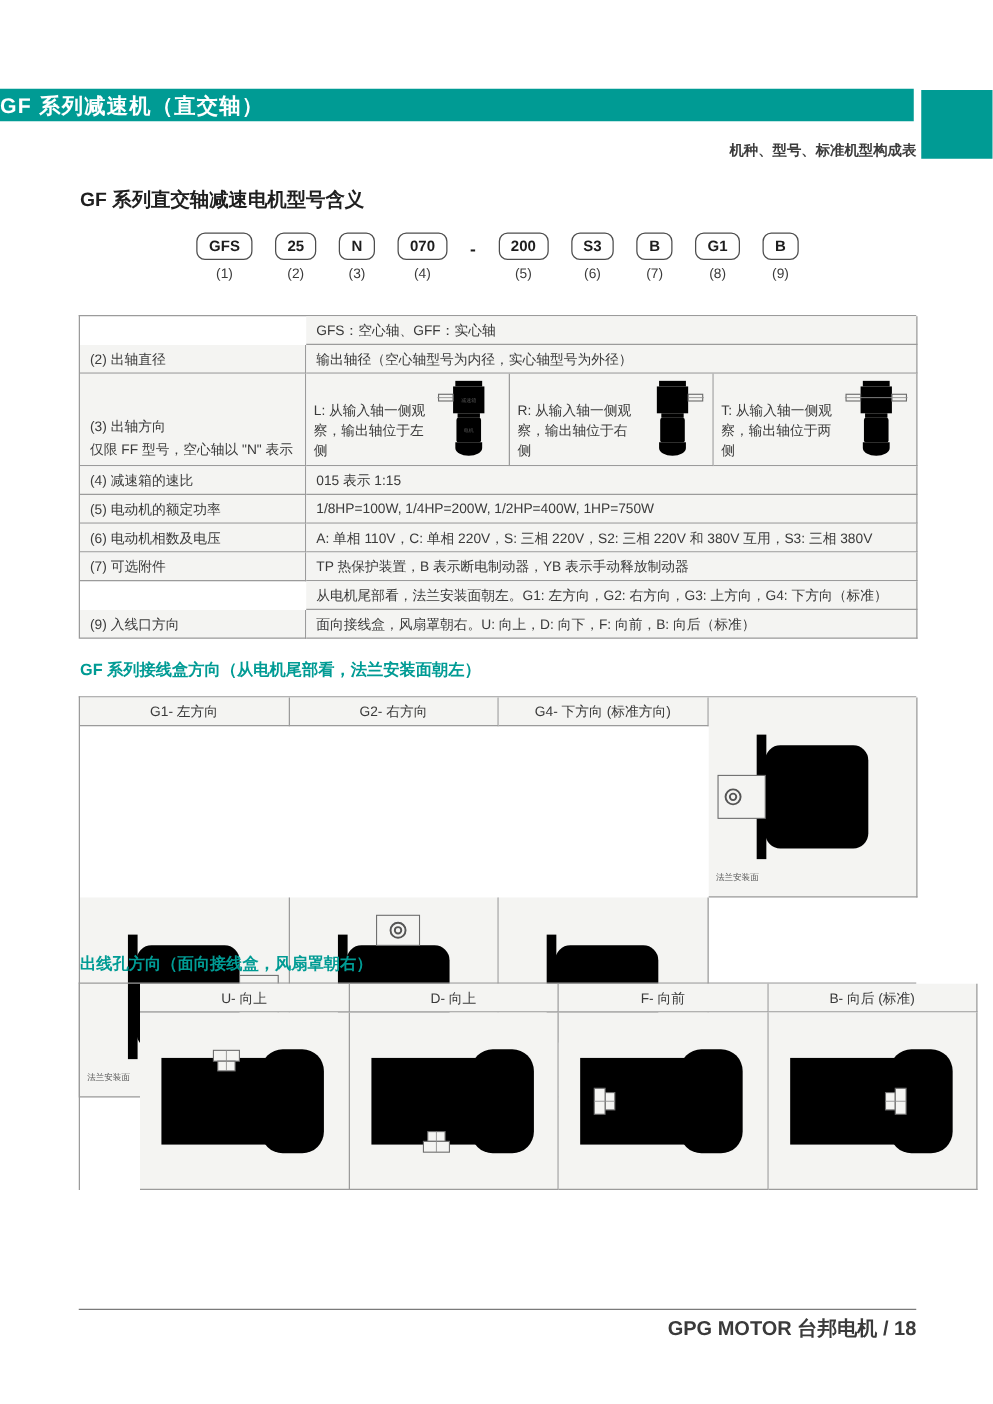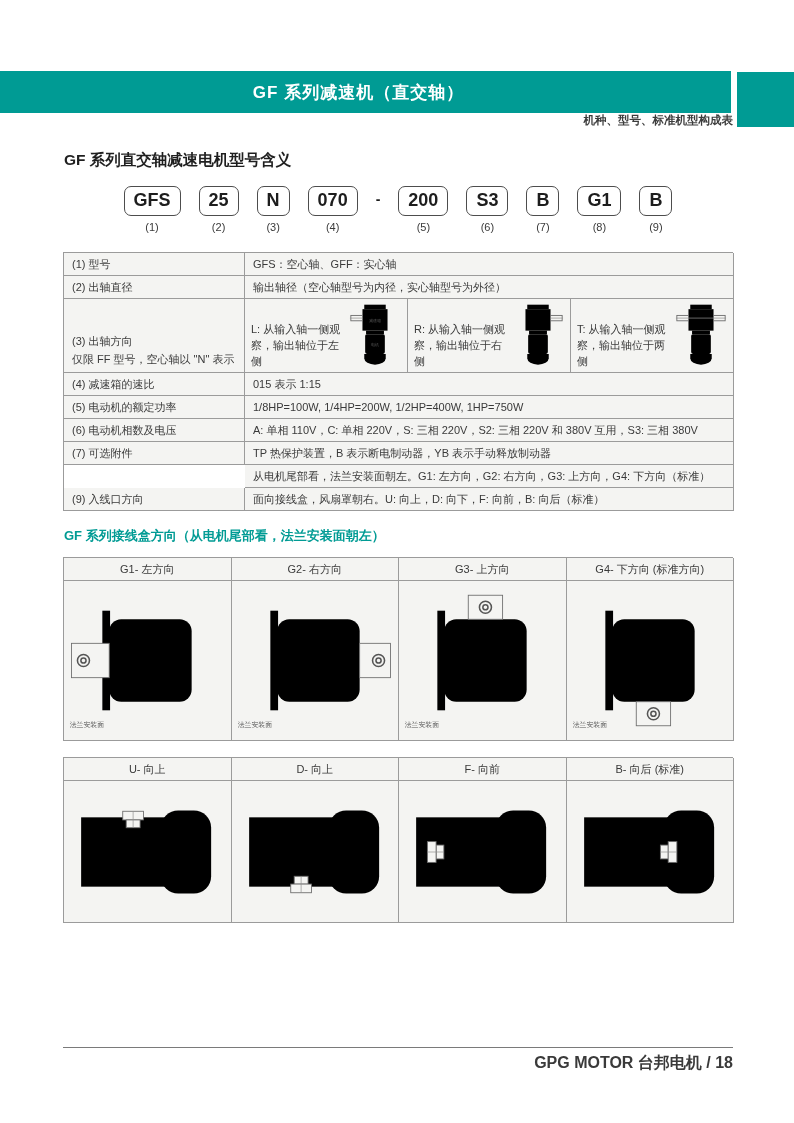--- a/index.html
+++ b/index.html
@@ -4,35 +4,35 @@
 <style>
   :root { --accent:#009b94; --ink:#3a3a3a; --cellbg:#f4f4f2; --bd:#9b9b9b; }
   * { box-sizing:border-box; }
   html,body { margin:0; padding:0; }
   body {
     width:794px; height:1123px; position:relative; background:#ffffff;
     font-family:"Liberation Sans","DejaVu Sans",sans-serif; color:var(--ink);
   }
   
   .band {
-    position:absolute; left:0; top:71px; width:731px; height:42px;
+    position:absolute; left:0; top:71px; width:731px; height:26px;
     background:var(--accent); color:#fff; display:flex; align-items:center;
-    justify-content:center; padding-right:14px; font-size:17px; font-weight:bold;
+    justify-content:flex-start; padding-right:14px; font-size:17px; font-weight:bold;
     letter-spacing:1px;
   }
   .band-square { position:absolute; left:737px; top:72px; width:57px; height:55px; background:var(--accent); }
   .subtitle { position:absolute; top:113px; right:61px; font-size:11.5px; font-weight:bold; color:#3c3c3c; }
   .main-title { position:absolute; left:64px; top:150px; font-size:15.5px; font-weight:bold; color:#1f1f1f; }
 
   
   .model-row { position:absolute; left:63px; top:186px; width:670px; display:flex; justify-content:center; gap:18px; }
   .model-seg { display:flex; flex-direction:column; align-items:center; gap:5px; }
   .model-box {
     border:1.6px solid #4d4d4d; border-radius:7px; background:#fff; color:#1d1d1d;
-    font-size:18px; font-weight:bold; padding:3px 9px; min-width:14px; text-align:center; line-height:1.2;
+    font-size:12px; font-weight:bold; padding:3px 9px; min-width:14px; text-align:center; line-height:1.2;
   }
   .model-num { font-size:11px; color:#3a3a3a; }
   .model-dash { font-weight:bold; font-size:14px; padding-top:5px; color:#1d1d1d; }
 
   
   .gridtable { position:absolute; left:63px; width:670px; border-top:1px solid var(--bd); border-left:1px solid var(--bd); }
   .gridtable .cell {
     border-right:1px solid var(--bd); border-bottom:1px solid var(--bd);
     background:var(--cellbg); font-size:11px; color:var(--ink);
   }
@@ -44,21 +44,21 @@
   .spec .row3-label { height:74px; display:flex; flex-direction:column; justify-content:flex-end; padding:5px 8px; gap:3px; }
   .spec .row3-cell { height:74px; display:flex; align-items:flex-end; padding:4px 3px 2px 6px; gap:2px; }
   .spec .row3-text { width:96px; line-height:1.45; padding-top:2px; }
 
   
   .dirs { display:grid; grid-template-columns:repeat(4,167.5px); }
   .dirs .head { height:23px; display:flex; align-items:center; justify-content:center; font-size:11px; }
   .dirs .diag { display:flex; align-items:center; justify-content:center; }
   .junction { top:557px; }
   .junction .diag { height:160px; }
-  .outlet { top:757px; }
+  .outlet { top:786px;padding-left:48px; }
   .outlet .diag { height:142px; }
 
   .section-title { position:absolute; left:64px; font-size:13px; font-weight:bold; color:var(--accent); }
   .sec2 { top:527px; }
   .sec3 { top:762px; }
 
   
   .footer-rule { position:absolute; left:63px; top:1047px; width:670px; height:1px; background:#7a7a7a; }
   .footer-text { position:absolute; top:1053px; right:61px; font-size:16px; font-weight:bold; color:#3a3a3a; }
 
@@ -154,21 +154,20 @@
     <div class="model-box">G1</div>
     <div class="model-num">(8)</div>
   </div>
   <div class="model-seg">
     <div class="model-box">B</div>
     <div class="model-num">(9)</div>
   </div>
 </div>
 
 <div class="gridtable spec">
-  <div class="cell label-cell">(1) 型号</div>
   <div class="cell value-cell">GFS：空心轴、GFF：实心轴</div>
 
   <div class="cell label-cell">(2) 出轴直径</div>
   <div class="cell value-cell">输出轴径（空心轴型号为内径，实心轴型号为外径）</div>
 
   <div class="cell row3-label">
     <div>(3) 出轴方向</div>
     <div>仅限 FF 型号，空心轴以 "N" 表示</div>
   </div>
   <div class="cell row3-cell">
@@ -215,21 +214,20 @@
 
   <div class="cell label-cell">(9) 入线口方向</div>
   <div class="cell value-cell">面向接线盒，风扇罩朝右。U: 向上，D: 向下，F: 向前，B: 向后（标准）</div>
 </div>
 
 <div class="section-title sec2">GF 系列接线盒方向（从电机尾部看，法兰安装面朝左）</div>
 
 <div class="gridtable dirs junction">
   <div class="cell head">G1- 左方向</div>
   <div class="cell head">G2- 右方向</div>
-  <div class="cell head">G3- 上方向</div>
   <div class="cell head">G4- 下方向 (标准方向)</div>
 
   <div class="cell diag">
     <svg class="diagram" width="158" height="145" viewBox="0 0 184 168">
       <use href="#rear-base"></use>
       <rect x="4" y="64" width="44" height="40"></rect>
       <circle cx="18" cy="84" r="7" class="bolt"></circle>
       <circle cx="18" cy="84" r="3" class="bolt"></circle>
       <text class="flange-label" x="2" y="161">法兰安装面</text>
     </svg>

